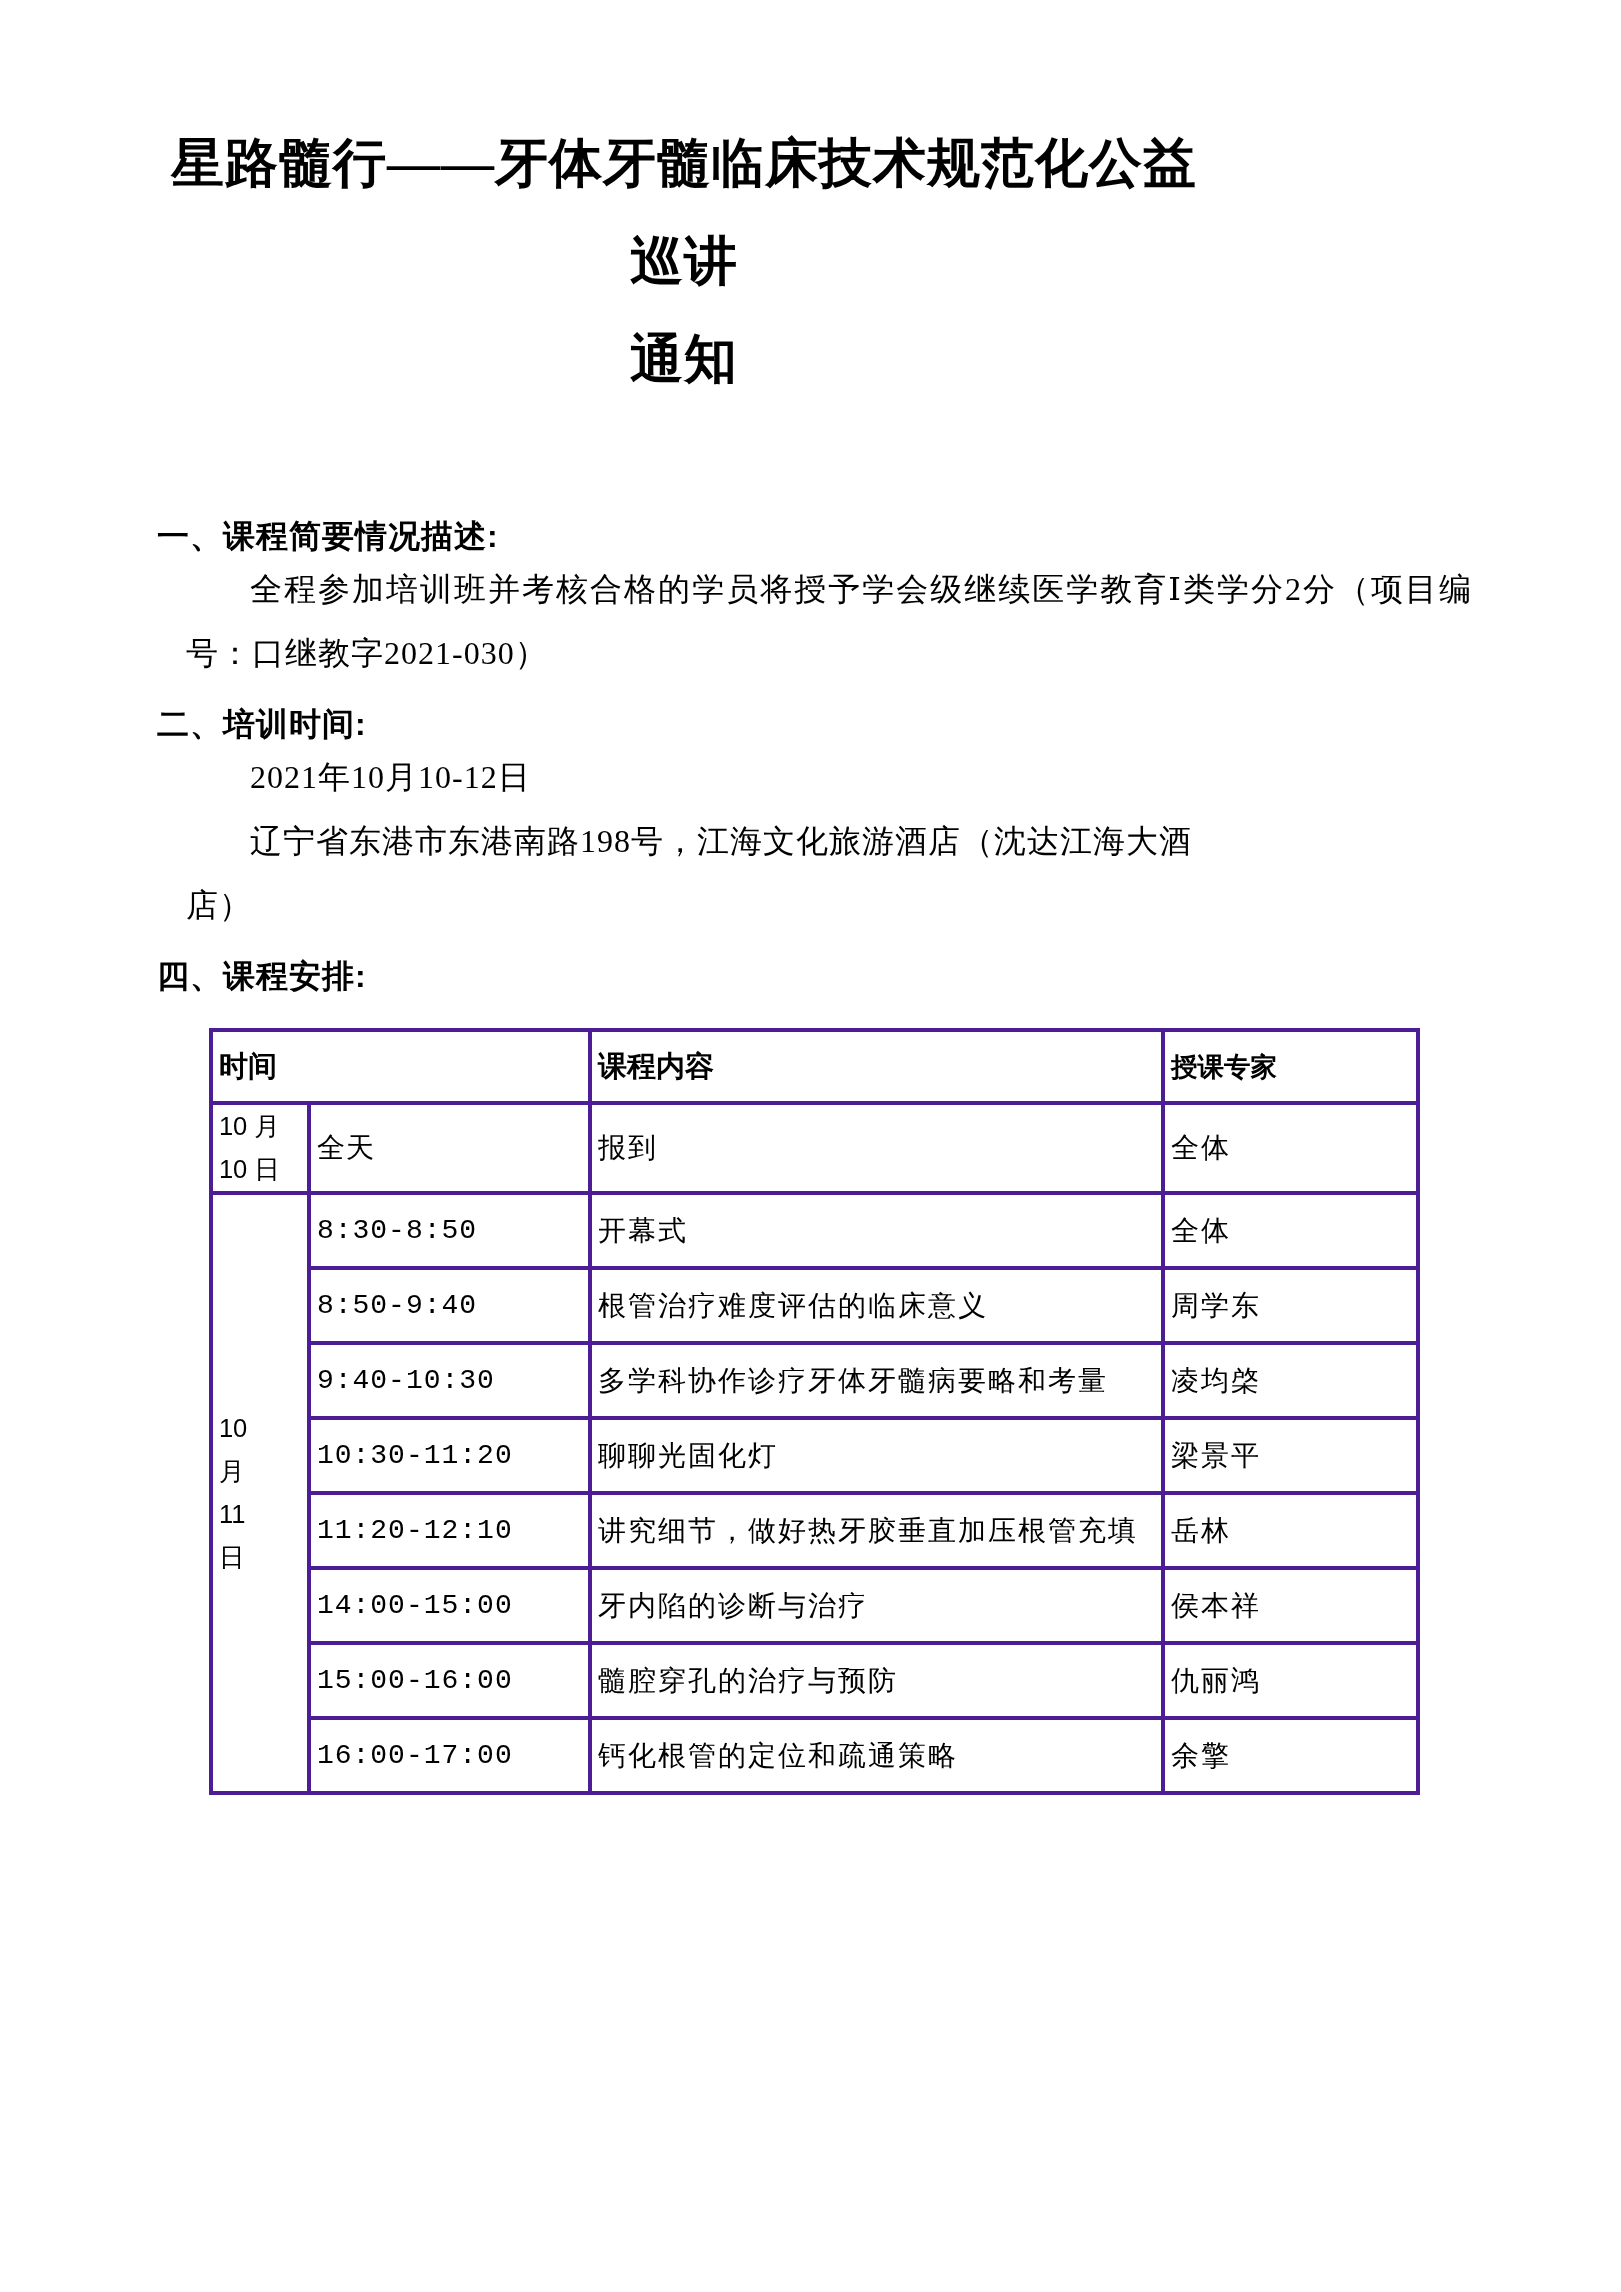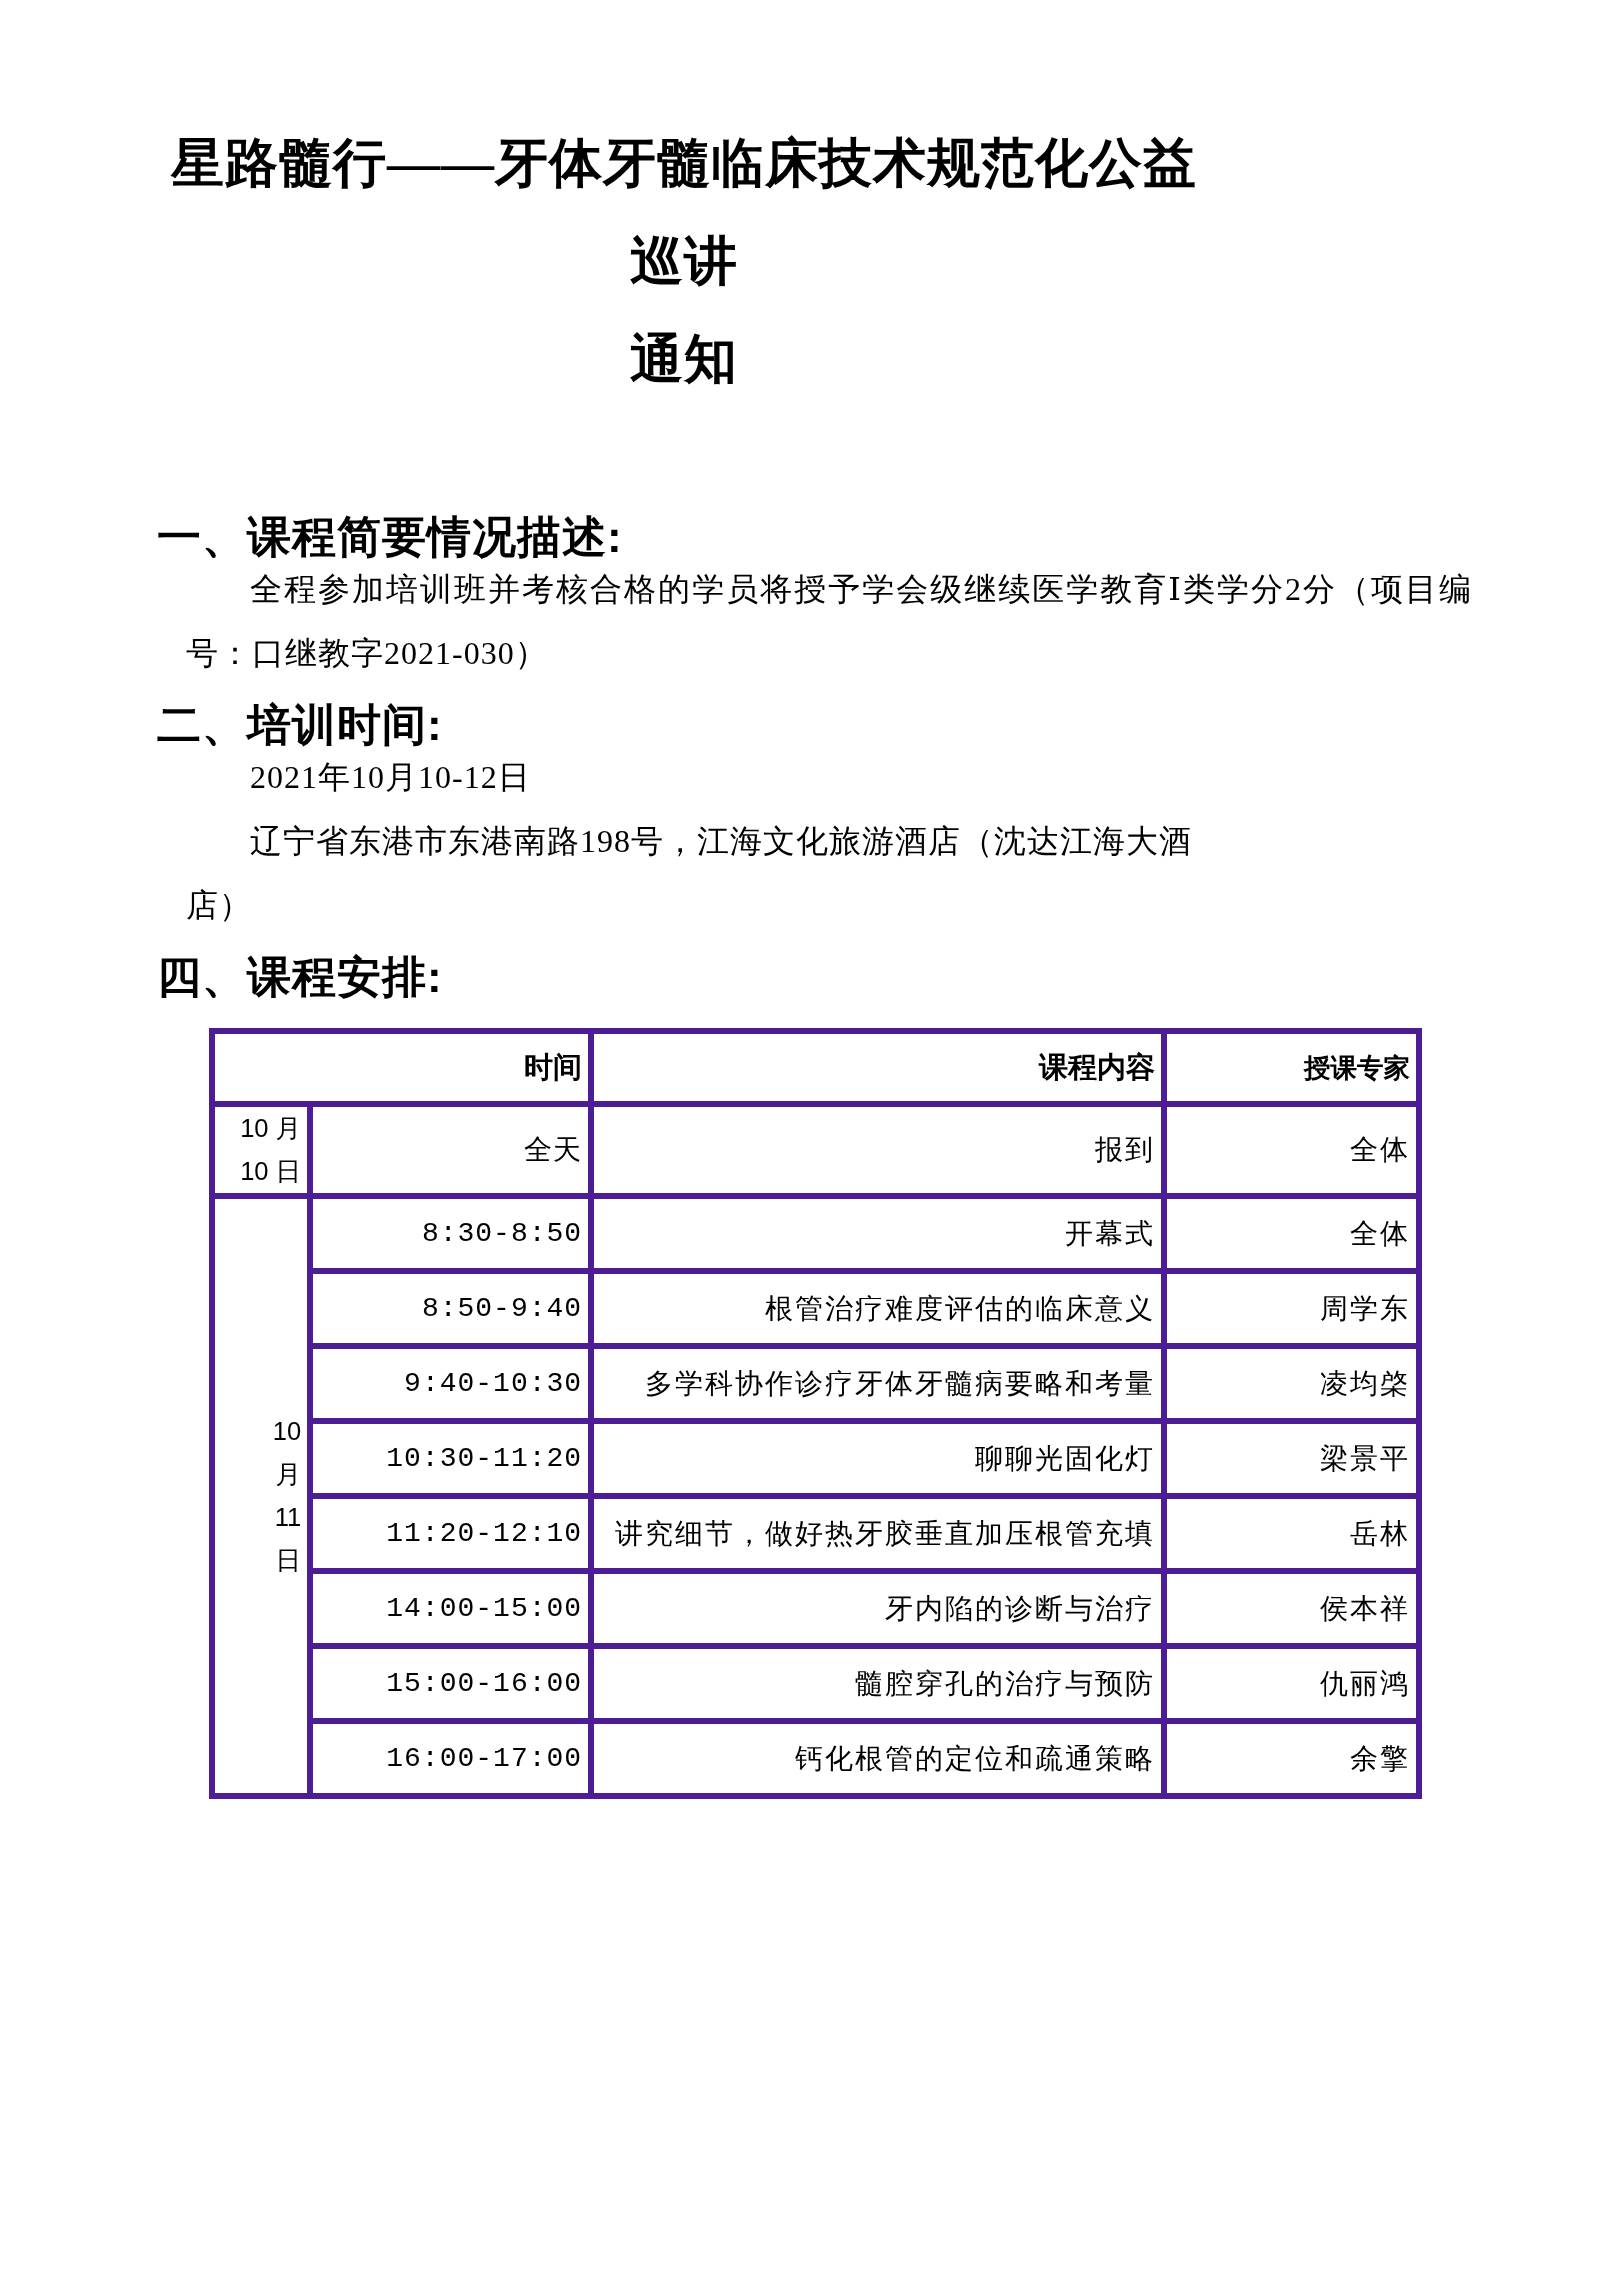--- a/index.html
+++ b/index.html
@@ -25,21 +25,21 @@
     text-align: center;
     font-size: 53px;
     font-weight: bold;
     line-height: 98px;
     font-family: "Liberation Serif", "DejaVu Serif", serif;
     letter-spacing: 1px;
   }
   .sec-heading {
     margin: 0;
     margin-top: 108px;
-    font-size: 44px;
+    font-size: 32px;
     font-weight: bold;
     line-height: 41px;
     font-family: "Liberation Sans", "DejaVu Sans", sans-serif;
     letter-spacing: 1px;
   }
   .sec-heading.tight { margin-top: 19px; }
   .body-para {
     margin: 0;
     margin-top: 13.7px;
     margin-left: 29px;
@@ -61,23 +61,23 @@
   }
   table.schedule {
     margin-top: 31px;
     margin-left: 52px;
     border-collapse: collapse;
     border: 2.9px solid #000000;
     table-layout: fixed;
     width: 1208px;
   }
   table.schedule th, table.schedule td {
-    border: 6px solid #4c1d95;
+    border: 4px solid #4c1d95;
     padding: 0 5.9px;
-    text-align: right;
+    text-align: left;
     vertical-align: middle;
     overflow: hidden;
   }
   table.schedule thead tr { height: 73px; }
   table.schedule tbody tr { height: 75px; }
   table.schedule tbody tr:first-child { height: 69px; }
   th.h-time, th.h-content {
     font-family: "Liberation Sans", "DejaVu Sans", sans-serif;
     font-size: 29px;
     font-weight: bold;

